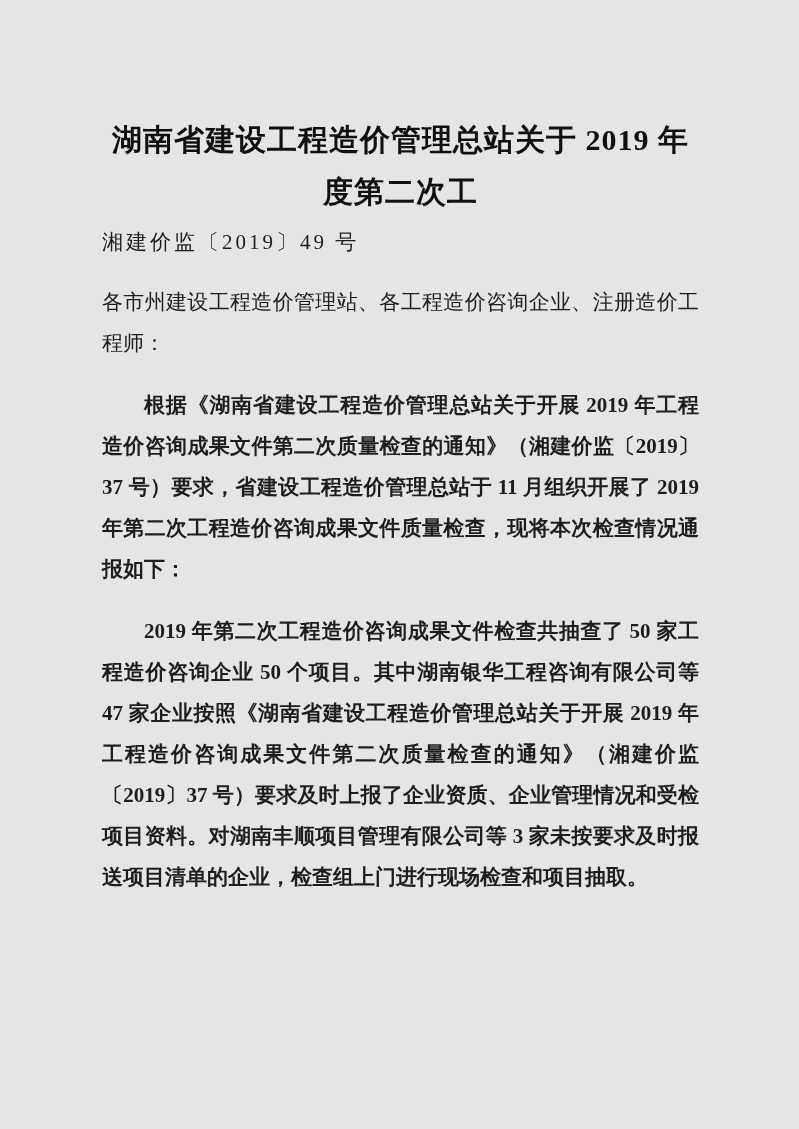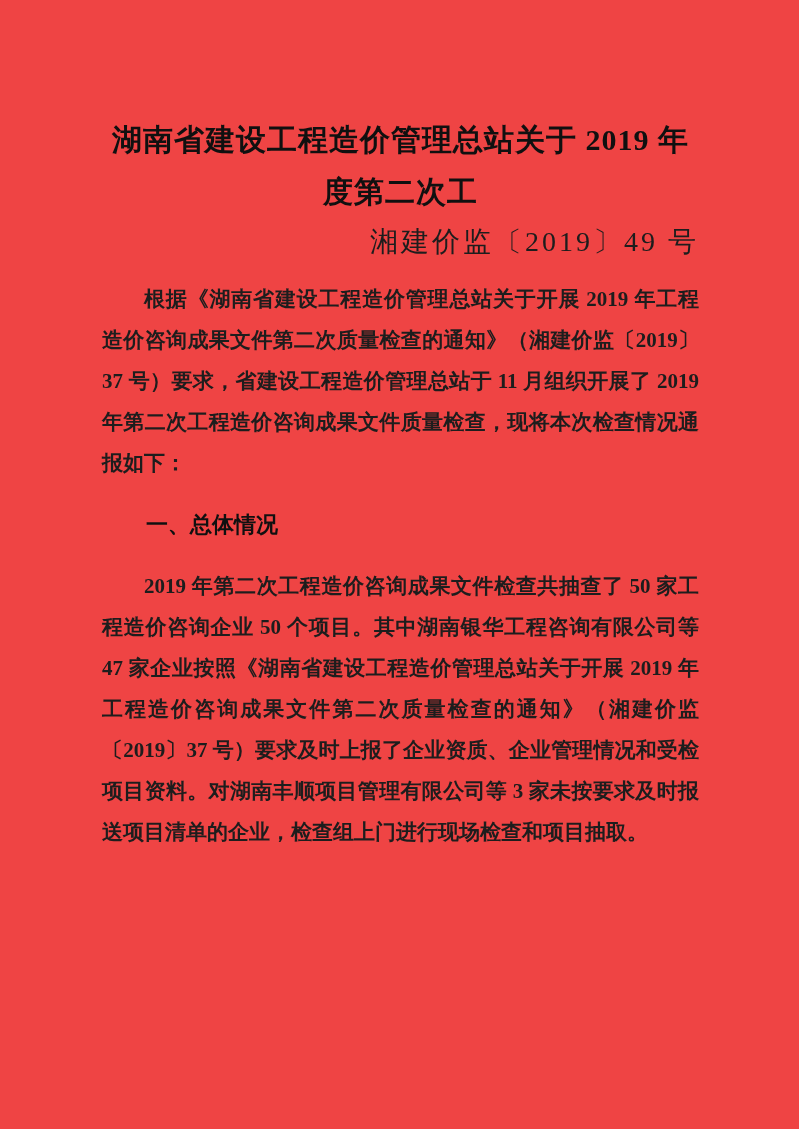--- a/index.html
+++ b/index.html
@@ -5,21 +5,21 @@
   
   html, body { margin: 0; padding: 0; }
   body {
     width: 799px; height: 1129px;
     background: #ffffff;
     font-family: "Liberation Serif", "DejaVu Serif", serif;
   }
   .page {
     position: relative;
     width: 799px; height: 1129px;
-    background: #ef4444;
+    background: #e5e5e5;
     overflow: hidden;
     color: #1d1d1d;
   }
   .content {
     box-sizing: border-box;
     padding: 114px 100px 0 102px; 
   }
 
   
   .doc-title {
@@ -28,23 +28,23 @@
     line-height: 52px;
     font-weight: 700;
     text-align: center;
     color: #101010;
     letter-spacing: 1px;
   }
   .title-line { display: block; }
 
   .doc-number {
     margin-top: 8px;
-    font-size: 28px;
+    font-size: 21px;
     line-height: 32px;
-    text-align: right;
+    text-align: left;
     letter-spacing: 3px;
     font-weight: 400;
   }
 
   
   .salutation {
     margin: 24px 0 0 0;
     font-size: 21px;
     line-height: 41px;
     text-align: justify;
@@ -74,21 +74,21 @@
 
 <div class="page">
   <div class="content">
 
     <h1 class="doc-title">
       <span class="title-line">湖南省建设工程造价管理总站关于 2019 年度第二次工</span>
     </h1>
 
     <div class="doc-number">湘建价监〔2019〕49 号</div>
 
+    <p class="salutation">各市州建设工程造价管理站、各工程造价咨询企业、注册造价工程师：</p>
 
     <p class="para">根据《湖南省建设工程造价管理总站关于开展 2019 年工程造价咨询成果文件第二次质量检查的通知》（湘建价监〔2019〕37 号）要求，省建设工程造价管理总站于 11 月组织开展了 2019 年第二次工程造价咨询成果文件质量检查，现将本次检查情况通报如下：</p>
 
-    <h2 class="section-heading">一、总体情况</h2>
 
     <p class="para after-heading">2019 年第二次工程造价咨询成果文件检查共抽查了 50 家工程造价咨询企业 50 个项目。其中湖南银华工程咨询有限公司等 47 家企业按照《湖南省建设工程造价管理总站关于开展 2019 年工程造价咨询成果文件第二次质量检查的通知》（湘建价监〔2019〕37 号）要求及时上报了企业资质、企业管理情况和受检项目资料。对湖南丰顺项目管理有限公司等 3 家未按要求及时报送项目清单的企业，检查组上门进行现场检查和项目抽取。</p>
 
   </div>
 </div>
 
 </body></html>

